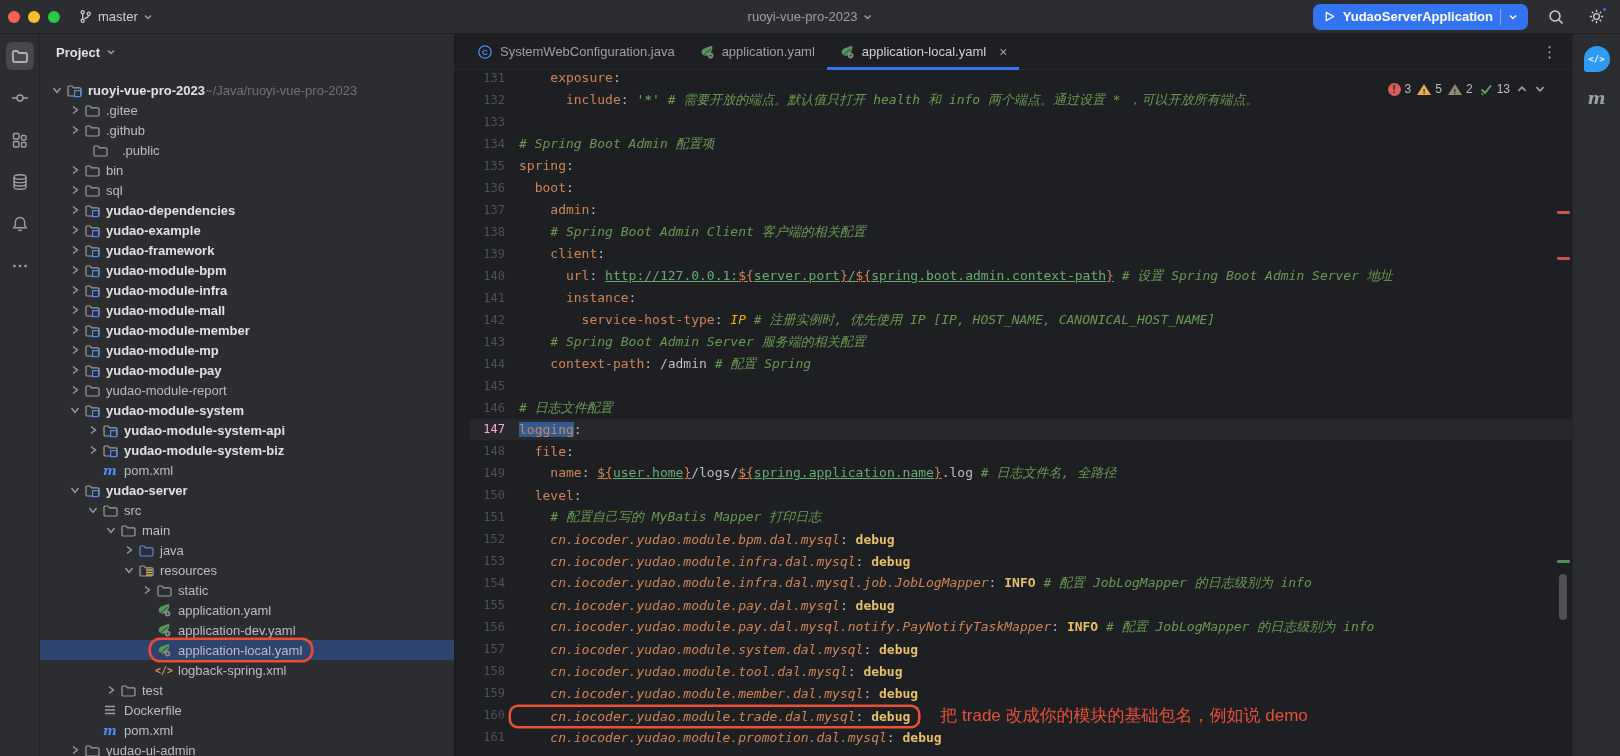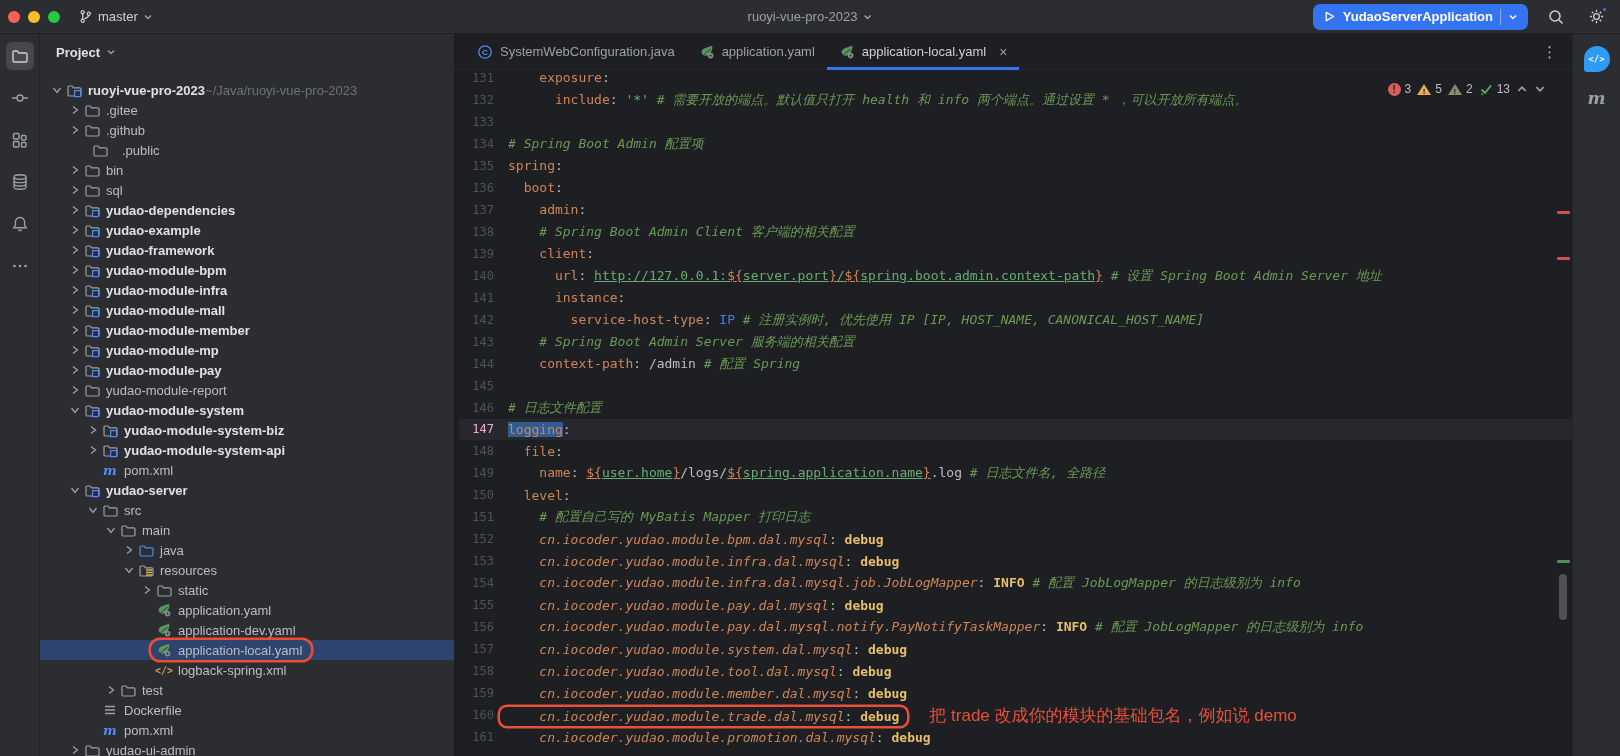--- a/index.html
+++ b/index.html
@@ -49,29 +49,29 @@
   .tab-bar { height:36px; display:flex; align-items:stretch; border-bottom:1px solid #26282b; padding-left:10px; position:relative;}
   .tab { display:flex; align-items:center; gap:7px; padding:0 12px; font-size:13px; color:#9da0a8; position:relative; cursor:default;}
   .tab.active { color:#ced0d6; }
   .tab.active::after { content:""; position:absolute; left:0; right:0; bottom:-1px; height:3px; background:#3574f0; }
   .tab .close { margin-left:6px; color:#9da0a8; font-size:14px; }
   .tab-more { position:absolute; right:14px; top:0; bottom:0; display:flex; align-items:center;
     color:#b6b9bf; font-size:15px; letter-spacing:1px;}
 
   .code-area { position:absolute; top:36px; left:0; right:0; bottom:0; overflow:hidden;
     font-family:"DejaVu Sans Mono",monospace; font-size:13px; }
-  .code-lines { position:absolute; top:-3px; left:4px; right:0; }
+  .code-lines { position:absolute; top:-3px; left:15px; right:0; }
   .line { height:21.97px; display:flex; align-items:center; white-space:pre; }
   .line.cur { background:#26282e; }
   .ln { width:35px; text-align:right; color:#4d525b; font-size:12px; flex:none;}
   .line.cur .ln { color:#f9a8d4; }
   .lc { margin-left:14px; }
   .k{color:#cf8559} .p{color:#bcbec4} .s{color:#6aab73} .c{color:#6a9955;font-style:italic}
   .v{color:#e8bf6a;font-weight:700} .ik{color:#cf8559;font-style:italic}
-  .ug{color:#6aab73;text-decoration:underline} .ub{color:#cf8559;text-decoration:underline} .e{color:#3b82f6;}
+  .ug{color:#6aab73;text-decoration:underline} .ub{color:#cf8559;text-decoration:underline} .e{color:#eab308;font-style:italic}
   .sel{background:#315b93;color:#cf8559}
   .box160 { display:inline-block; box-shadow:0 0 0 2.5px #e8503a; border-radius:7px;
     padding:2px 8px; margin:-2px -8px; }
   .red-note { color:#e8503a; font-family:"Liberation Sans",sans-serif; font-size:17px; margin-left:30px; white-space:nowrap;}
 
   .inspections { position:absolute; top:12px; right:26px; display:flex; align-items:center; gap:6px;
     font-family:"Liberation Sans",sans-serif; font-size:12px; color:#bcbec4; }
   .insp-item { display:flex; align-items:center; gap:4px; }
   .err-ic { width:13px; height:13px; border-radius:50%; background:#db5c5c; color:#1e1f22;
     font-size:10px; font-weight:700; display:flex; align-items:center; justify-content:center;}
@@ -432,35 +432,35 @@
             <svg width="10" height="10" viewBox="0 0 10 10">
               <polyline points="3,1.5 7.5,5 3,8.5" fill="none" stroke="#9da0a8" stroke-width="1.3"></polyline>
             </svg>
           </span>
           <span class="ticon">
             <svg width="16" height="16" viewBox="0 0 16 16">
               <path d="M2 5.2c0-.7.5-1.2 1.2-1.2h2.8l1.5 1.9h6.3c.7 0 1.2.5 1.2 1.2v5.7c0 .7-.5 1.2-1.2 1.2H3.2c-.7 0-1.2-.5-1.2-1.2z" fill="none" stroke="#9da0a8" stroke-width="1.2"></path>
               <rect x="8.6" y="8.6" width="6" height="6" fill="#2b2d30" stroke="#548af7" stroke-width="1.2"></rect>
             </svg>
           </span>
+          <span class="lbl bold">yudao-module-system-api</span>
+        </div>
+        <div class="trow" style="padding-left: 44px;">
+          <span class="chev">
+            <svg width="10" height="10" viewBox="0 0 10 10">
+              <polyline points="3,1.5 7.5,5 3,8.5" fill="none" stroke="#9da0a8" stroke-width="1.3"></polyline>
+            </svg>
+          </span>
+          <span class="ticon">
+            <svg width="16" height="16" viewBox="0 0 16 16">
+              <path d="M2 5.2c0-.7.5-1.2 1.2-1.2h2.8l1.5 1.9h6.3c.7 0 1.2.5 1.2 1.2v5.7c0 .7-.5 1.2-1.2 1.2H3.2c-.7 0-1.2-.5-1.2-1.2z" fill="none" stroke="#9da0a8" stroke-width="1.2"></path>
+              <rect x="8.6" y="8.6" width="6" height="6" fill="#2b2d30" stroke="#548af7" stroke-width="1.2"></rect>
+            </svg>
+          </span>
           <span class="lbl bold">yudao-module-system-biz</span>
-        </div>
-        <div class="trow" style="padding-left: 44px;">
-          <span class="chev">
-            <svg width="10" height="10" viewBox="0 0 10 10">
-              <polyline points="3,1.5 7.5,5 3,8.5" fill="none" stroke="#9da0a8" stroke-width="1.3"></polyline>
-            </svg>
-          </span>
-          <span class="ticon">
-            <svg width="16" height="16" viewBox="0 0 16 16">
-              <path d="M2 5.2c0-.7.5-1.2 1.2-1.2h2.8l1.5 1.9h6.3c.7 0 1.2.5 1.2 1.2v5.7c0 .7-.5 1.2-1.2 1.2H3.2c-.7 0-1.2-.5-1.2-1.2z" fill="none" stroke="#9da0a8" stroke-width="1.2"></path>
-              <rect x="8.6" y="8.6" width="6" height="6" fill="#2b2d30" stroke="#548af7" stroke-width="1.2"></rect>
-            </svg>
-          </span>
-          <span class="lbl bold">yudao-module-system-api</span>
         </div>
         <div class="trow" style="padding-left: 44px;">
           <span class="chev"></span>
           <span class="ticon">
             <span style="color:#548af7;font-style:italic;font-weight:700;font-size:13px;font-family:'DejaVu Serif',serif">m</span>
           </span>
           <span class="lbl">pom.xml</span>
         </div>
         <div class="trow" style="padding-left: 26px;">
           <span class="chev">

